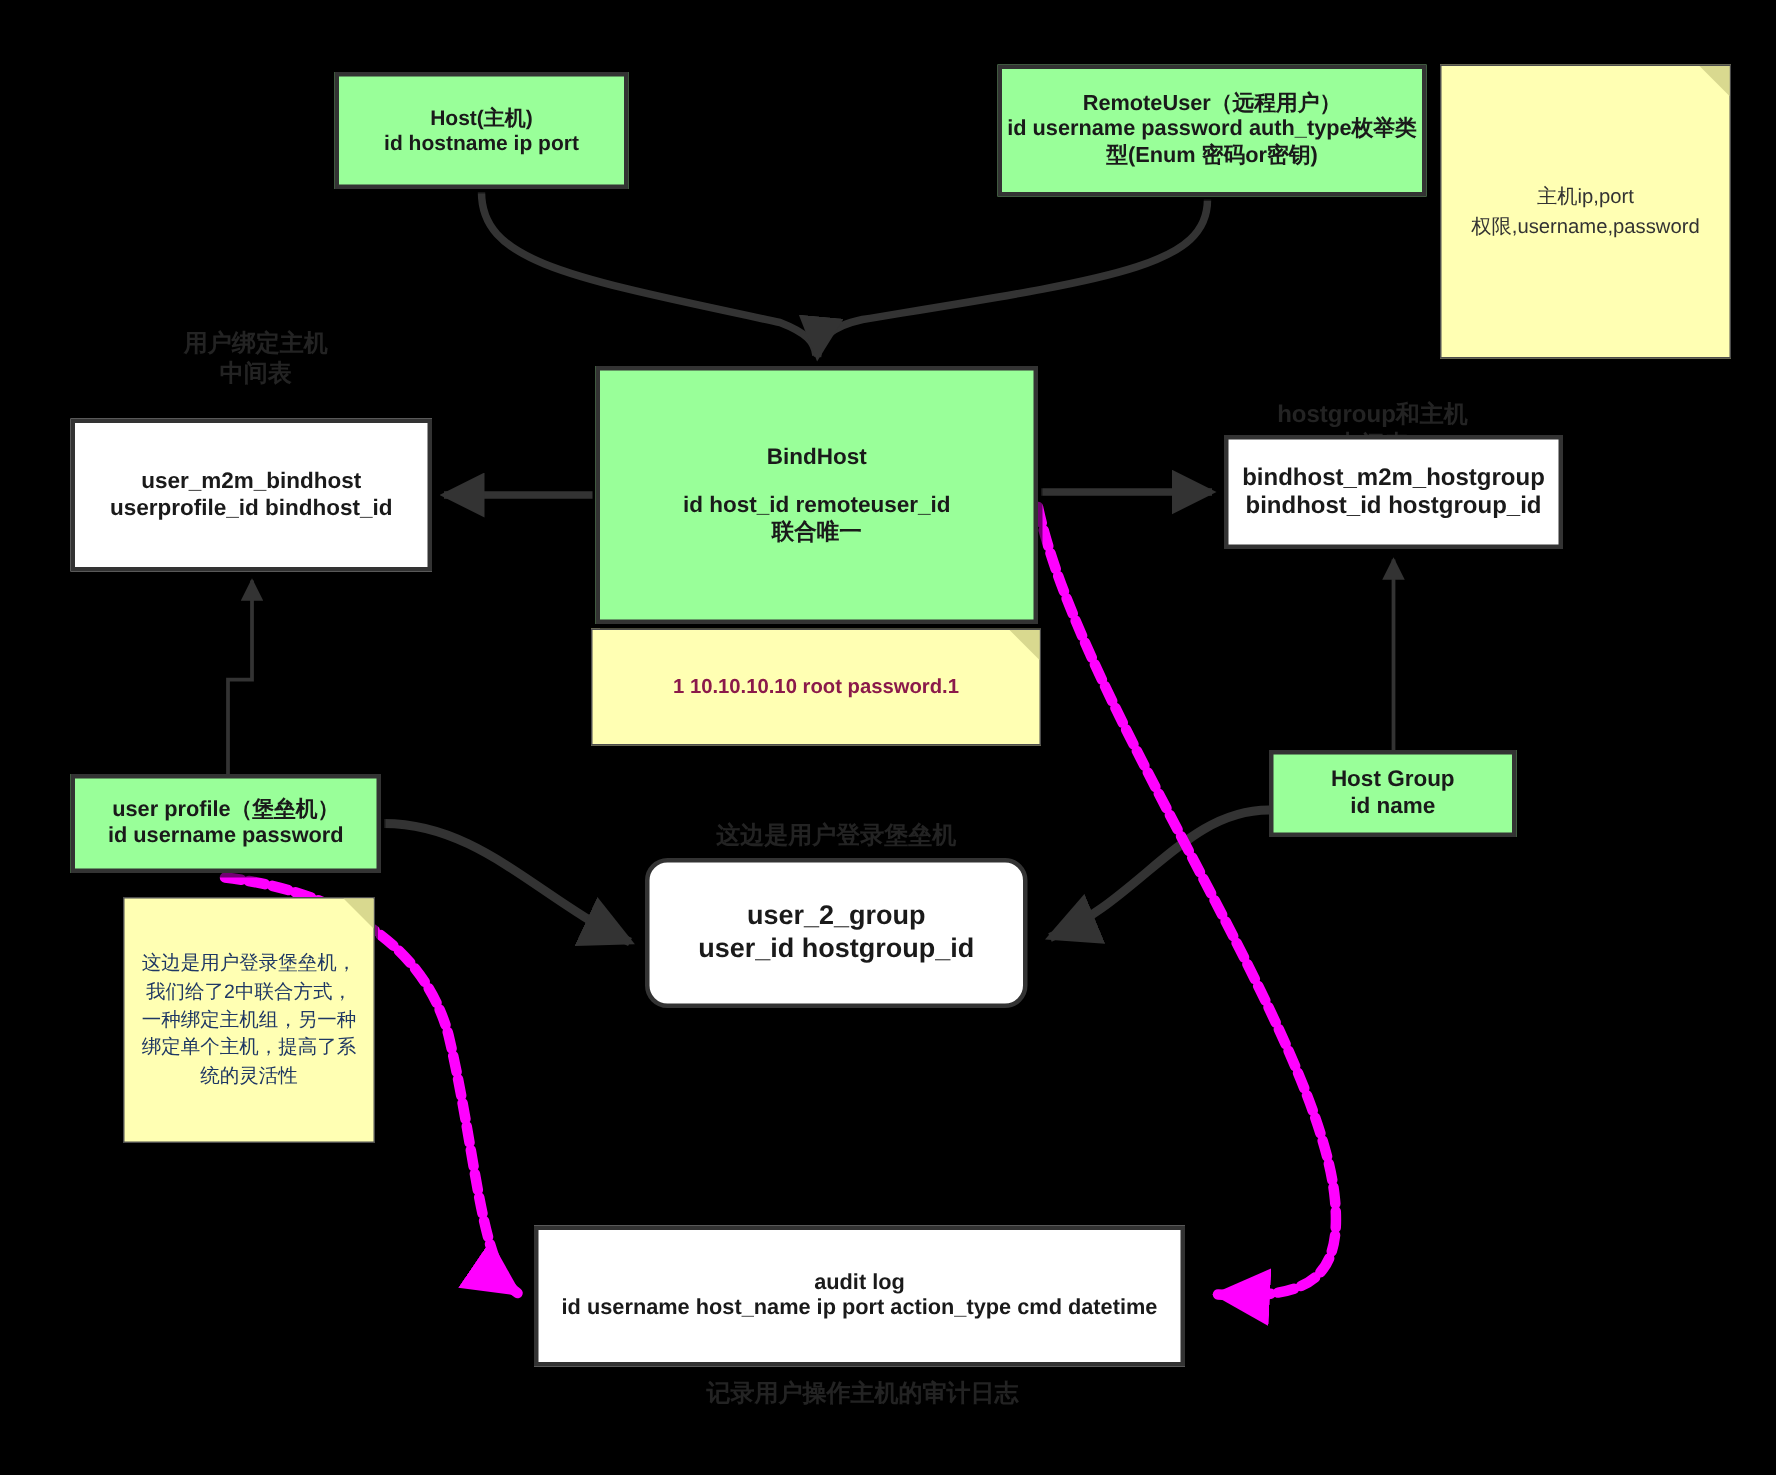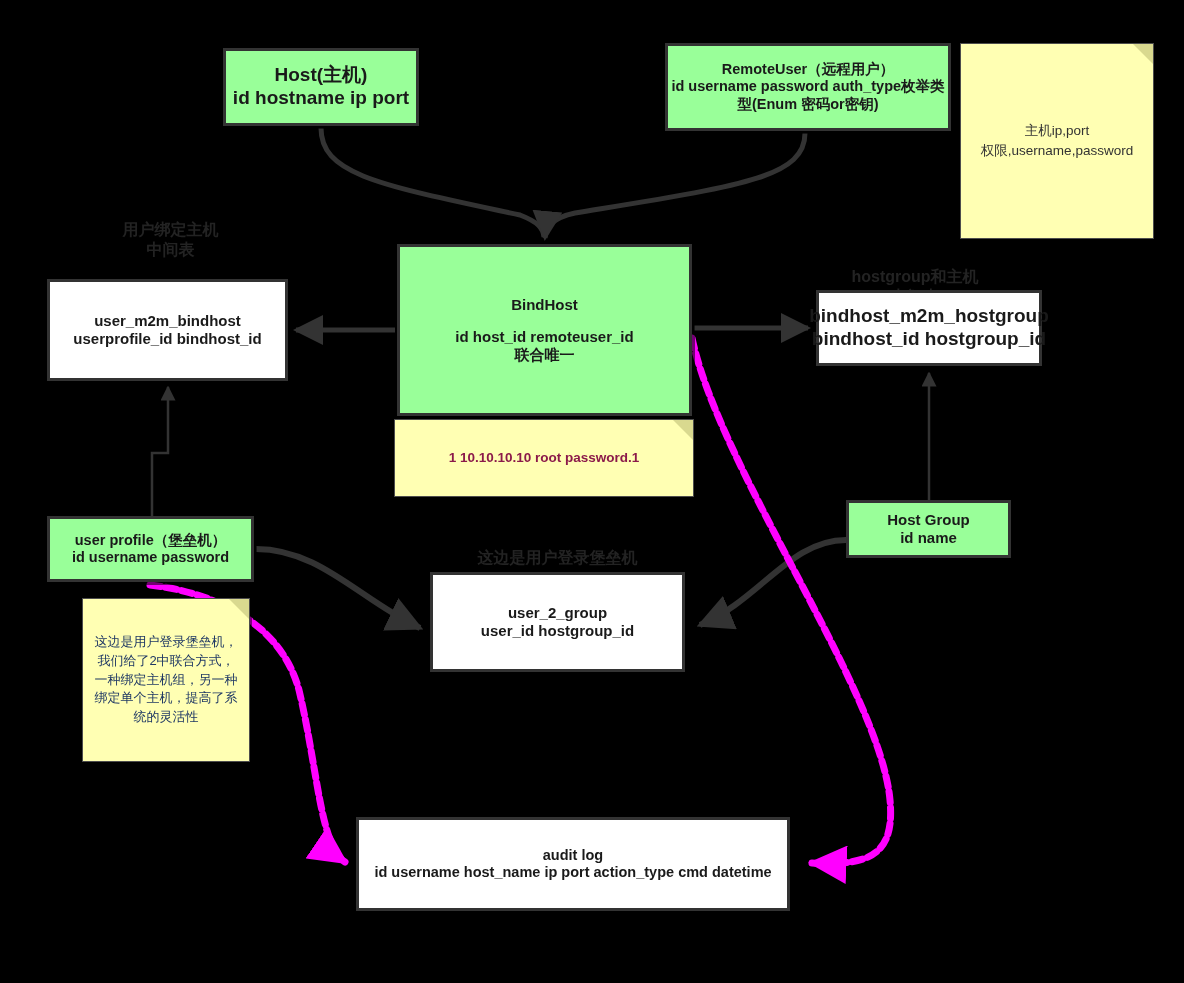--- a/index.html
+++ b/index.html
@@ -86,27 +86,27 @@
     color: #232323;
     font-size: 16px;
     font-weight: bold;
     text-align: center;
     line-height: 1.25;
     z-index: 3;
     white-space: pre-line;
   }
 
   
-  #node-host      { left: 223px; top: 48px;  width: 196px; height: 78px;  font-size: 19px; }
+  #node-host      { left: 223px; top: 48px;  width: 196px; height: 78px;  font-size: 14px; }
   #node-remoteuser{ left: 665px; top: 43px;  width: 286px; height: 88px;  font-size: 14.5px; }
   #node-bindhost  { left: 397px; top: 244px; width: 295px; height: 172px; font-size: 15px; }
   #node-usrm2m    { left: 47px;  top: 279px; width: 241px; height: 102px; font-size: 15px; }
-  #node-bhm2m     { left: 816px; top: 290px; width: 226px; height: 76px;  font-size: 19px; }
+  #node-bhm2m     { left: 816px; top: 290px; width: 226px; height: 76px;  font-size: 16px; }
   #node-userprof  { left: 47px;  top: 516px; width: 207px; height: 66px;  font-size: 14.5px; }
-  #node-u2g       { left: 430px; top: 572px; width: 255px; height: 100px; font-size: 15px; }
+  #node-u2g       { left: 430px; top: 572px; width: 255px; height: 100px; font-size: 18px; border-radius: 15px; }
   #node-hostgroup { left: 846px; top: 500px; width: 165px; height: 58px;  font-size: 15px; }
   #node-audit     { left: 356px; top: 817px; width: 434px; height: 94px;  font-size: 14.5px; }
 
   #note-top       { left: 960px; top: 43px;  width: 194px; height: 196px; }
   #note-top .note-text { color: #333333; font-size: 13.5px; }
   #note-bind      { left: 394px; top: 419px; width: 300px; height: 78px; }
   #note-bind .note-text { color: #8b1a4a; font-size: 13.5px; font-weight: bold; }
   #note-profile   { left: 82px;  top: 598px; width: 168px; height: 164px; }
   #note-profile .note-text { color: #1f3864; font-size: 13px; }
 
@@ -149,20 +149,21 @@
     <path d="M 692 338 C 720 470 880 690 890 800 C 895 855 870 866 812 863" fill="none" stroke="#ff00ff" stroke-width="7" stroke-dasharray="11 5" stroke-linecap="round" marker-end="url(#arrowMagenta)"></path>
 
     <path d="M 150 585 C 210 592 280 620 299 690 C 318 770 320 845 345 862" fill="none" stroke="#ff00ff" stroke-width="7" stroke-dasharray="11 5" stroke-linecap="round" marker-end="url(#arrowMagenta)"></path>
   </svg>
 
   <div class="caption" id="cap-left">用户绑定主机
 中间表</div>
   <div class="caption" id="cap-right">hostgroup和主机
 中间表</div>
   <div class="caption" id="cap-mid">这边是用户登录堡垒机</div>
+  <div class="caption" id="cap-audit">记录用户操作主机的审计日志</div>
 
   <div class="node green" id="node-host">
     <span class="line">Host(主机)</span>
     <span class="line">id  hostname ip port</span>
   </div>
 
   <div class="node green" id="node-remoteuser">
     <span class="line">RemoteUser（远程用户）</span>
     <span class="line wrapit">id  username password auth_type枚举类型(Enum 密码or密钥)</span>
   </div>

